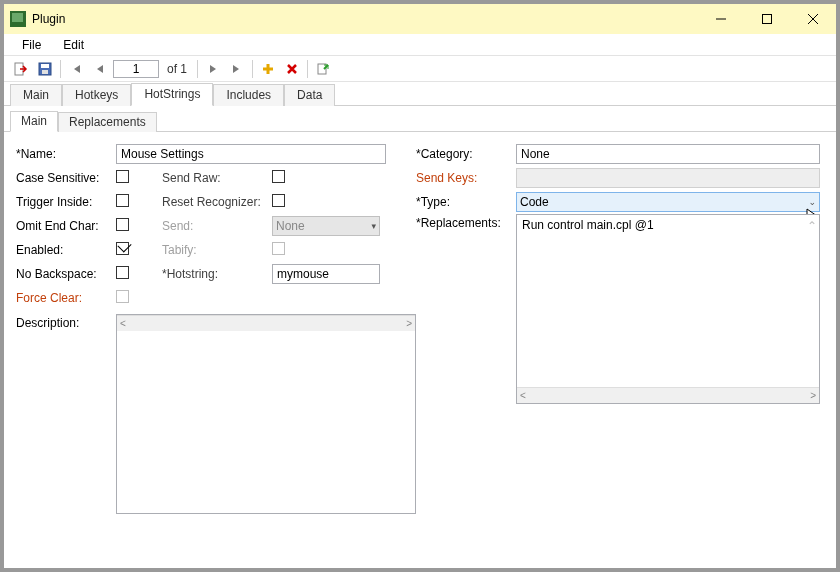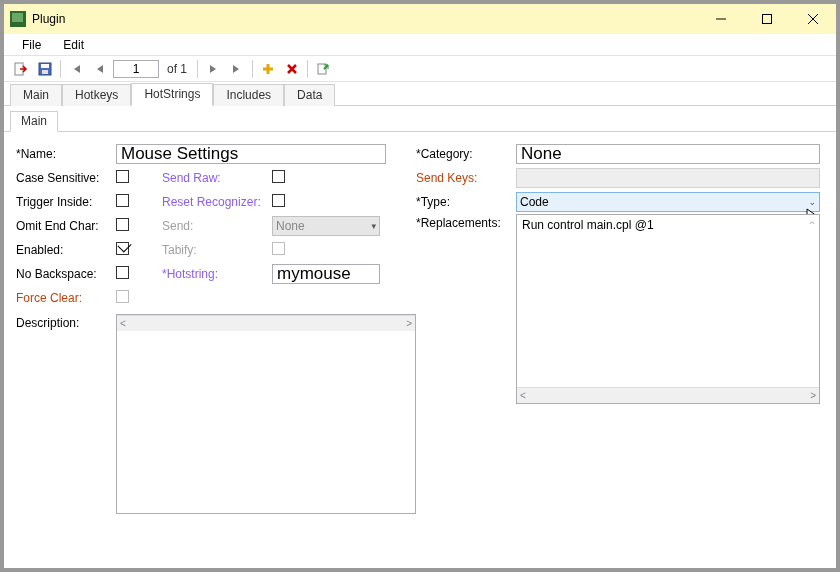--- a/index.html
+++ b/index.html
@@ -79,24 +79,24 @@
   
   .content {
     flex:1; display:flex; padding:10px 16px 10px 12px; 
   }
   .col { display:flex; flex-direction:column; }
   .col.left { width: 400px; }
   .col.right { flex:1; }
   .row { display:flex; align-items:center; height:24px; }
   .lbl { width:100px; color:#000; }
   .lbl.disabled { color:#c2410c; }
-  .mid-lbl { width:110px; color:#8b5cf6; }
+  .mid-lbl { width:110px; color:#404040; }
   .mid-lbl.disabled{ color:#a0a0a0;}
   .txt {
-    height:20px; border:1px solid #abadb3; padding:0 4px; font-size:17px;
+    height:20px; border:1px solid #abadb3; padding:0 4px; font-size:12px;
     background:#fff;
   }
   .txt.wide { width: 270px; }
   .txt.narrow { width: 108px; }
   .chk {
     width:13px; height:13px; border:1px solid #333; background:#fff; display:inline-block;
     margin-right:12px; position:relative;
   }
   .chk.checked::after{
     content:""; position:absolute; left:2px; top:-2px; width:10px; height:8px;
@@ -224,20 +224,21 @@
   <div class="tabbar">
     <div class="tab">Main</div>
     <div class="tab">Hotkeys</div>
     <div class="tab active">HotStrings</div>
     <div class="tab">Includes</div>
     <div class="tab">Data</div>
   </div>
 
   <div class="innertabbar">
     <div class="itab active">Main</div>
+    <div class="itab">Replacements</div>
   </div>
 
   <div class="content">
 
     <div class="col left">
 
       <div class="row">
         <span class="lbl">*Name:</span>
         <input class="txt wide" value="Mouse Settings" style="">
       </div>

